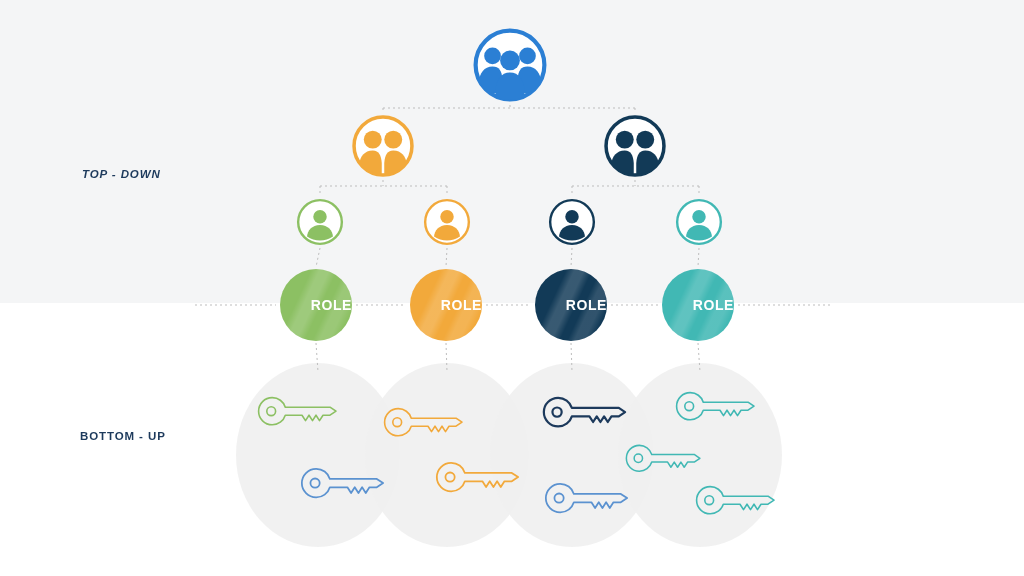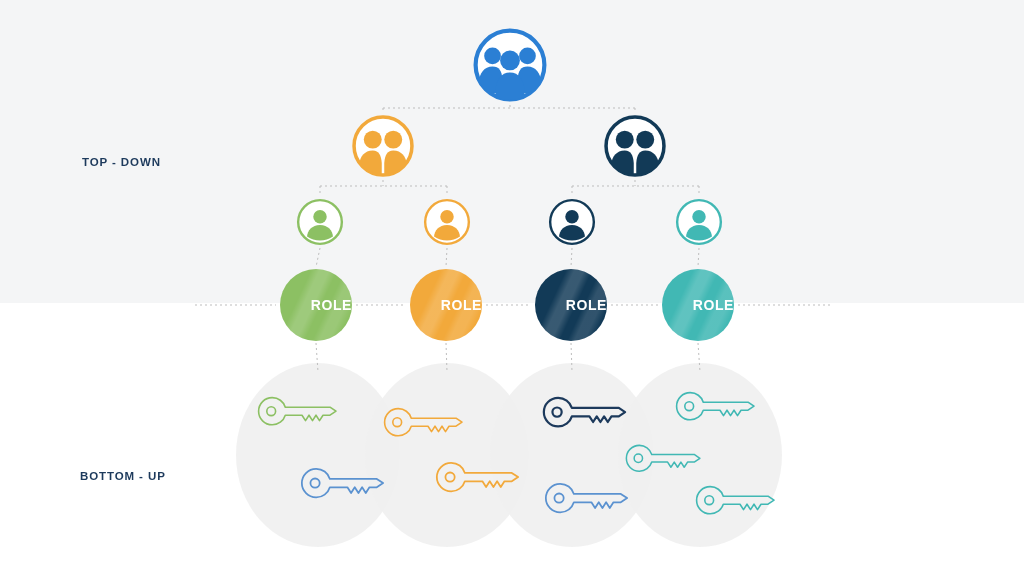--- a/index.html
+++ b/index.html
@@ -24,22 +24,22 @@
 
   
   .side-label{
     position:absolute;
     font-size:11.5px;
     font-weight:bold;
     letter-spacing:0.9px;
     color:#1d3a5c;
     white-space:nowrap;
   }
-  .label-topdown{left:82px;top:156px;}
-  .label-bottomup{left:80px;top:470px;}
+  .label-topdown{left:82px;top:168px;font-style:italic;}
+  .label-bottomup{left:80px;top:430px;}
 
   
   .layer{position:absolute;left:0;top:0;width:1024px;height:576px;}
   .layer-lines{z-index:2;}
   .layer-blobs{z-index:1;}
   .layer-keys{z-index:3;}
 
   
   .node{
     position:absolute;

